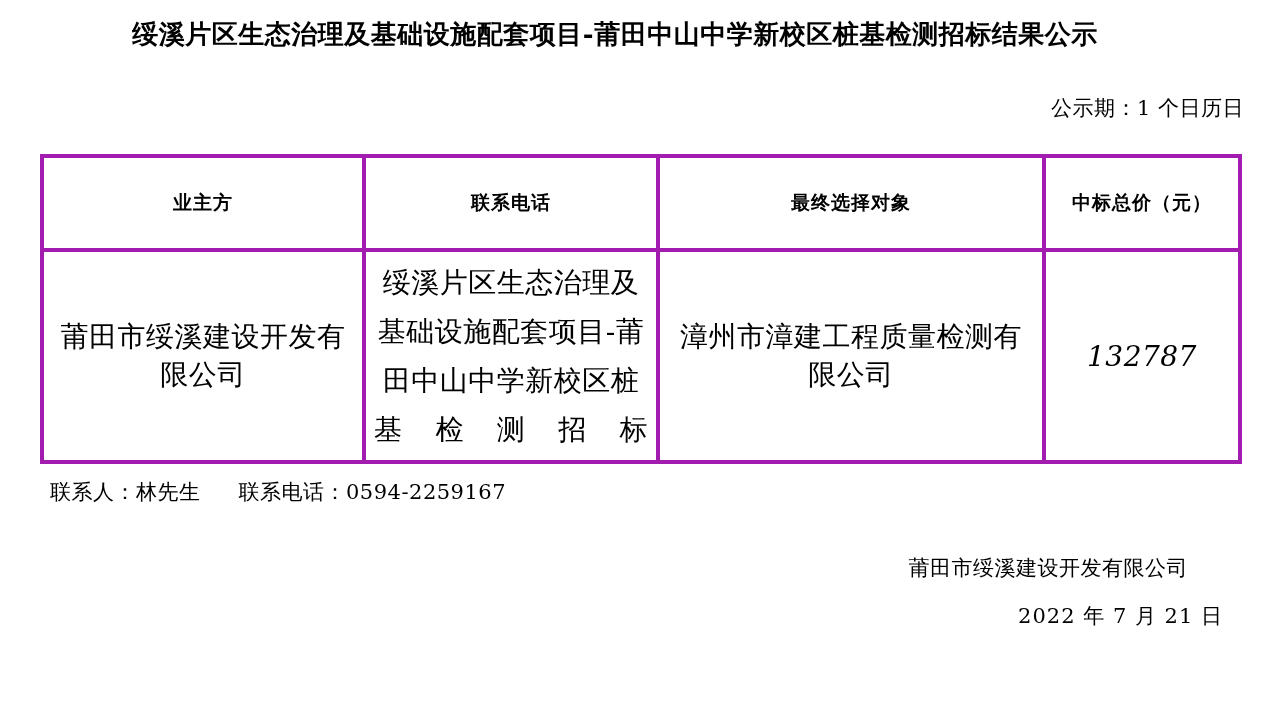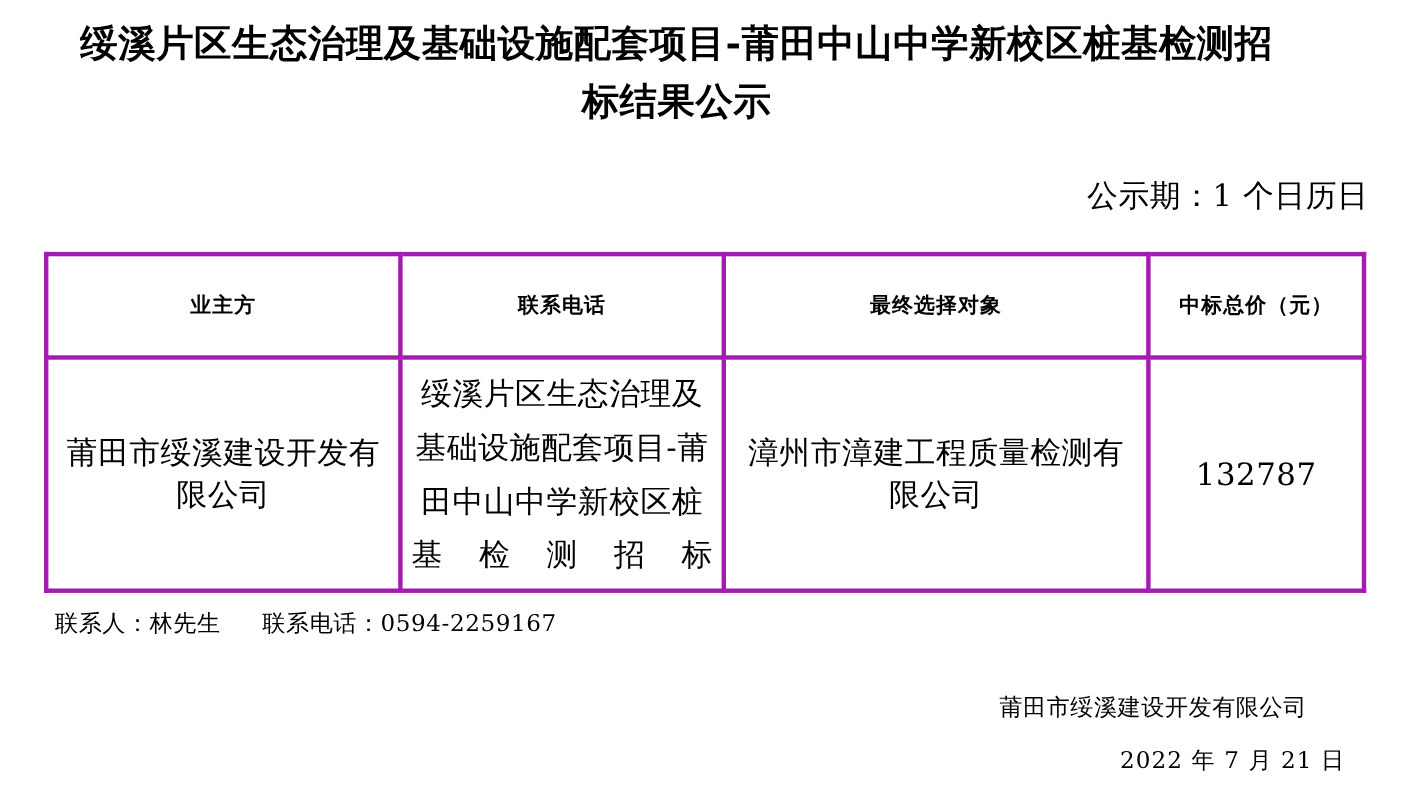--- a/index.html
+++ b/index.html
@@ -16,31 +16,31 @@
   }
   .page {
     position: relative;
     width: 1280px;
     height: 718px;
     box-sizing: border-box;
   }
   .doc-title {
     margin: 0;
     padding: 14px 120px 0 70px;
-    font-size: 34px;
+    font-size: 26px;
     font-weight: bold;
     line-height: 1.55;
     text-align: center;
     letter-spacing: 0.5px;
   }
   .notice-period {
     margin-top: 40px;
     padding-right: 36px;
     text-align: right;
-    font-size: 28px;
+    font-size: 21px;
     letter-spacing: 0.5px;
   }
   .table-wrap {
     margin: 32px 40px 0 40px;
   }
   table.result-table {
     width: 1200px;
     border-collapse: collapse;
     table-layout: fixed;
   }
@@ -68,20 +68,21 @@
   .col-amount { width: 196px; }
 
   td.project-cell {
     text-align: justify;
     text-align-last: justify;
     line-height: 1.75;
     padding: 6px 6px;
   }
   td.amount-cell {
     font-family: "DejaVu Serif", "Liberation Serif", serif;
+    font-style: italic;
   }
   .contact-line {
     margin: 14px 0 0 50px;
     font-size: 21px;
     letter-spacing: 0.5px;
   }
   .contact-line .gap {
     display: inline-block;
     width: 38px;
   }

